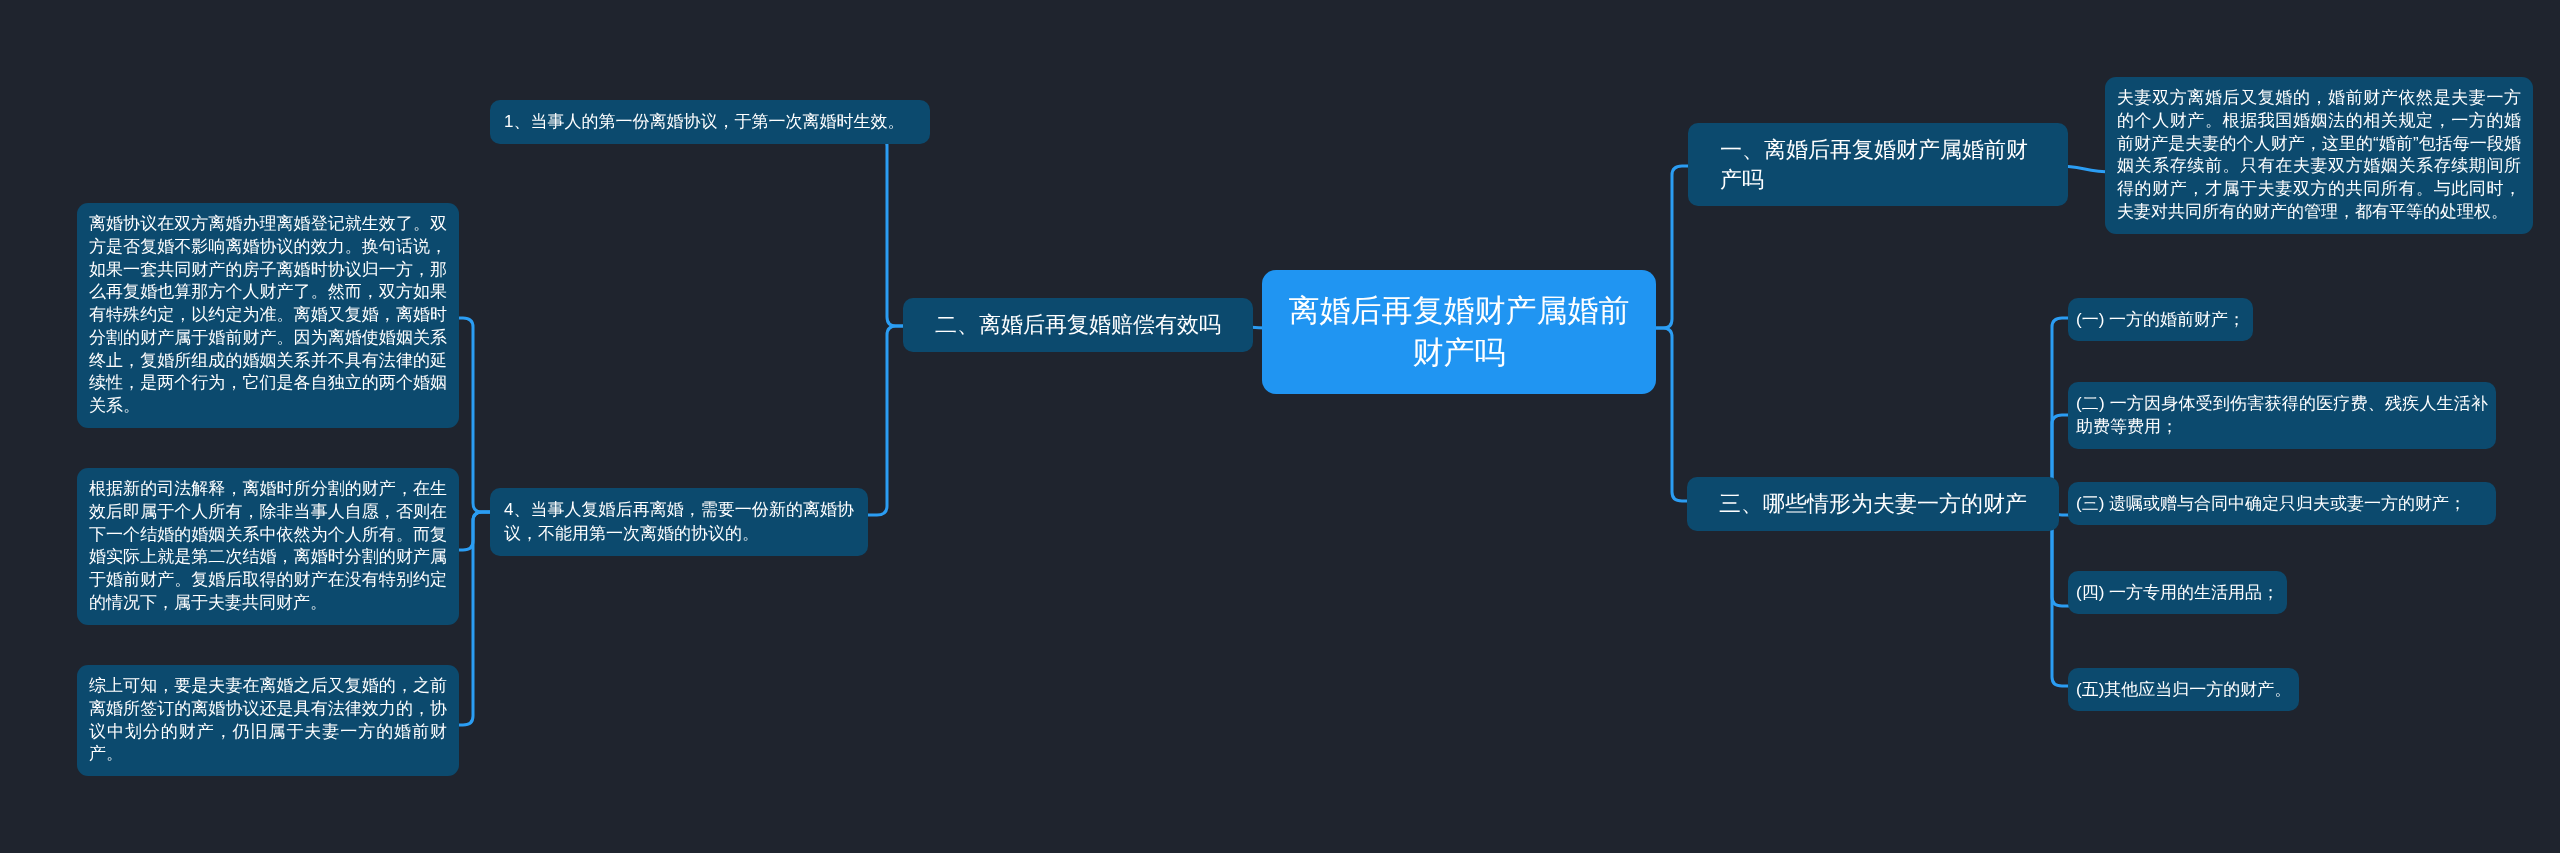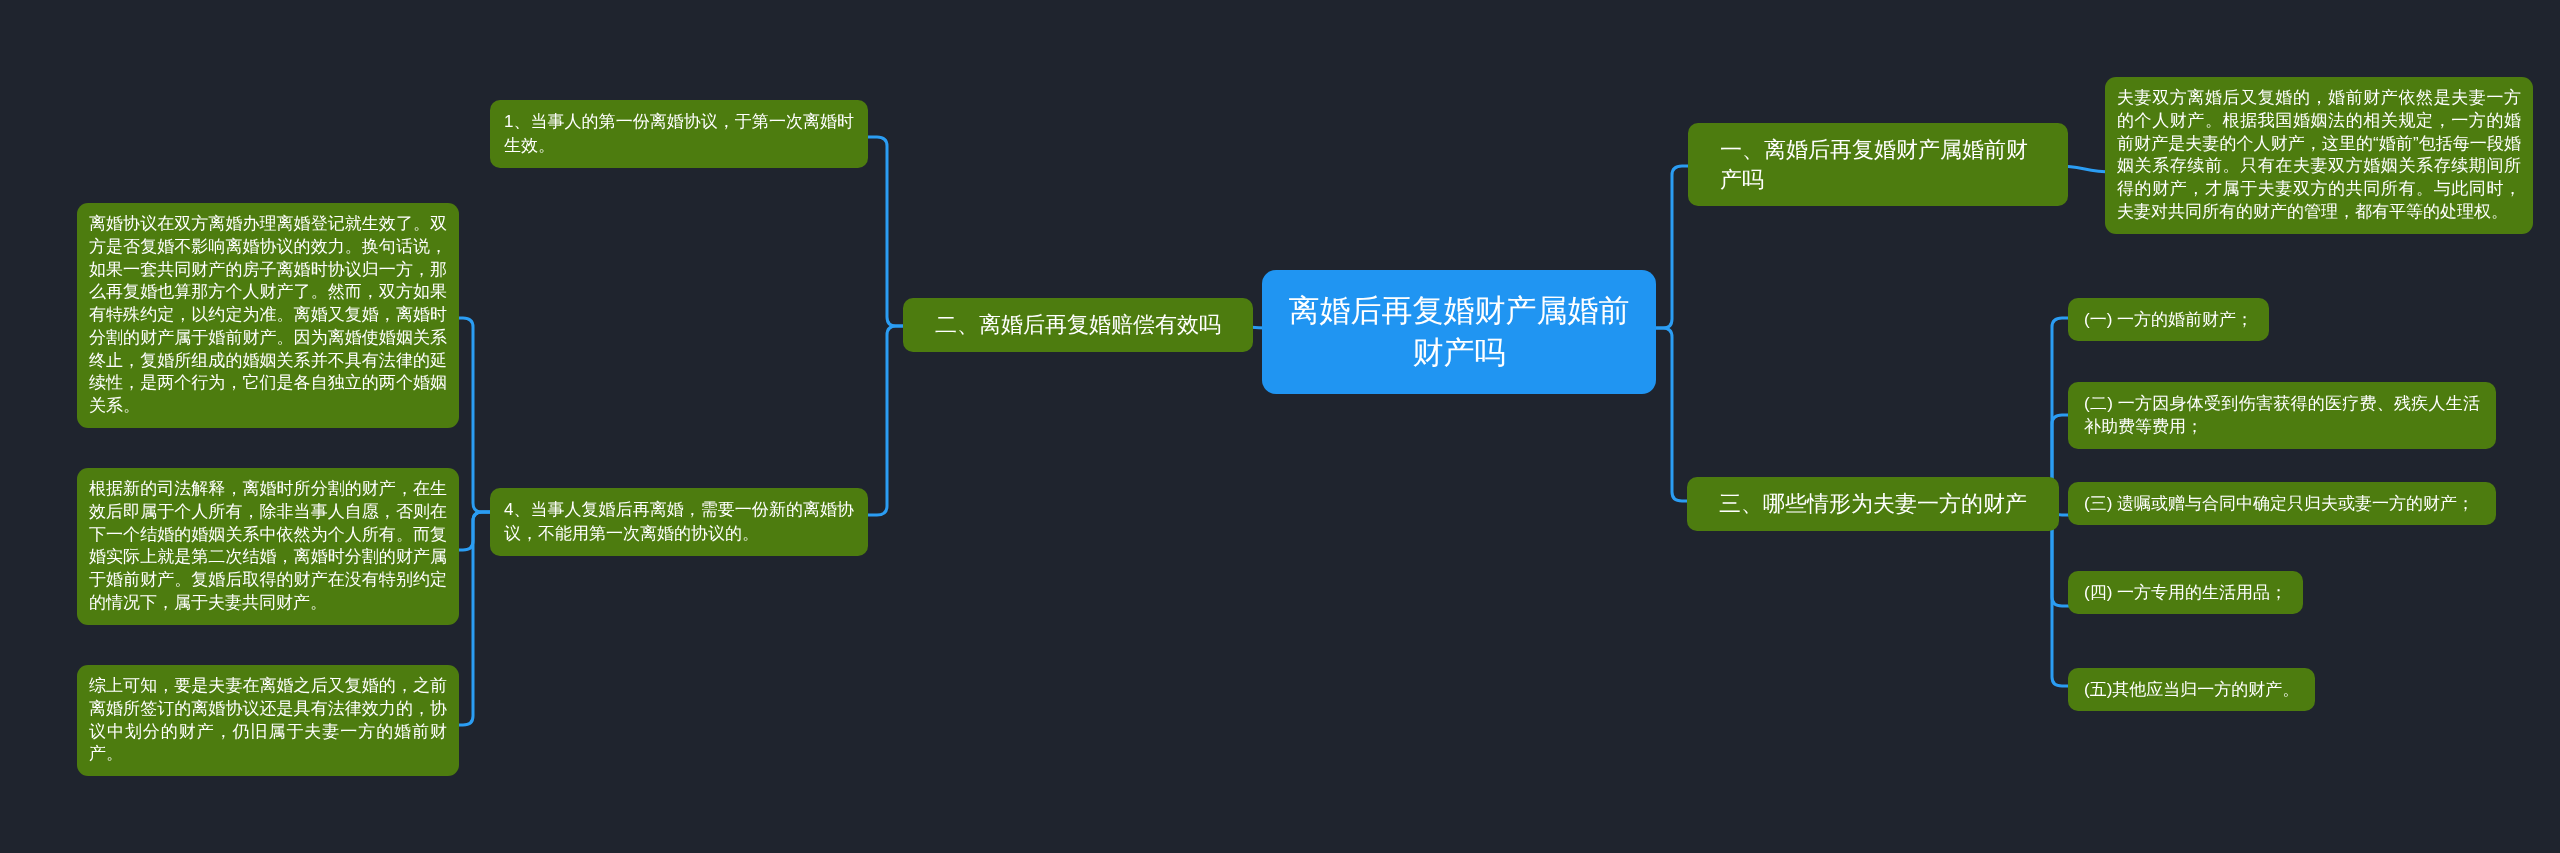--- a/index.html
+++ b/index.html
@@ -7,21 +7,21 @@
     position:relative;
     width:2560px;height:853px;
     background:#1f242e;
     font-family:"Liberation Sans","DejaVu Sans",sans-serif;
     overflow:hidden;
   }
   #wires{position:absolute;left:0;top:0;width:2560px;height:853px;z-index:1;}
   #wires path{fill:none;stroke:#2b9df3;stroke-width:3;stroke-linecap:round;}
   .node{
     position:absolute;z-index:2;
-    background:#4d7c0f;color:#ffffff;
+    background:#0c4a6e;color:#ffffff;
     border-radius:10px;
     box-sizing:border-box;
   }
   .leaf{
     font-size:17px;line-height:1.34;
     padding:10px 12px;
     text-align:justify;
     border-radius:11px;
   }
   .point{
@@ -39,31 +39,31 @@
   .section.wrap{white-space:normal;}
   .central{
     background:#2095f2;
     font-size:31px;line-height:1.35;
     padding:20px 18px;
     text-align:center;
     border-radius:14px;
   }
   .item{
     font-size:17px;line-height:1.38;
-    padding:10px 16px;
+    padding:10px 8px;
     border-radius:10px;
     white-space:nowrap;
   }
   .item.wrap{white-space:normal;text-align:justify;}
 
   
   #para1{left:77px;top:203px;width:382px;}
   #para2{left:77px;top:468px;width:382px;}
   #para3{left:77px;top:665px;width:382px;}
-  #point1{left:490px;top:100px;width:378px;}
+  #point1{left:490px;top:100px;width:440px;}
   #point2{left:490px;top:488px;width:378px;}
   #sec2{left:903px;top:298px;}
   #central{left:1262px;top:270px;width:394px;}
   #sec1{left:1688px;top:123px;width:380px;}
   #rpara{left:2105px;top:77px;width:428px;}
   #sec3{left:1687px;top:477px;}
   #item1{left:2068px;top:298px;}
   #item2{left:2068px;top:382px;width:428px;}
   #item3{left:2068px;top:482px;width:428px;}
   #item4{left:2068px;top:571px;}

